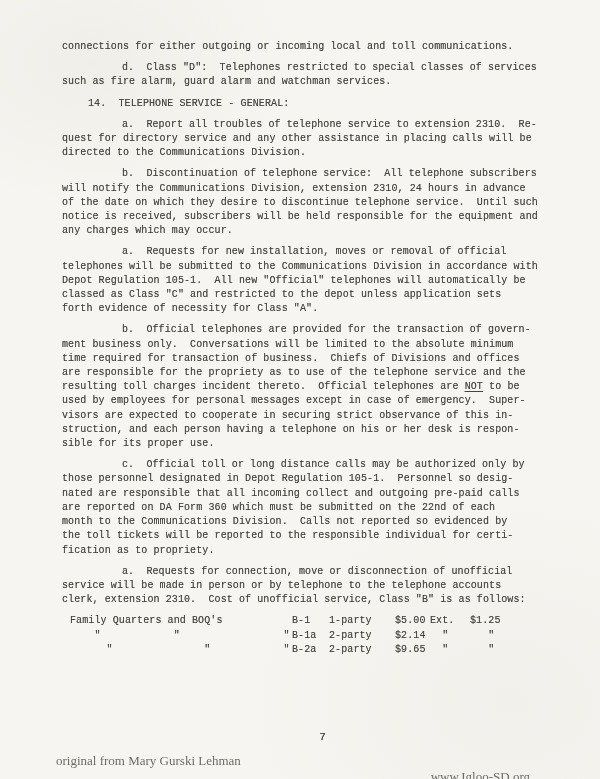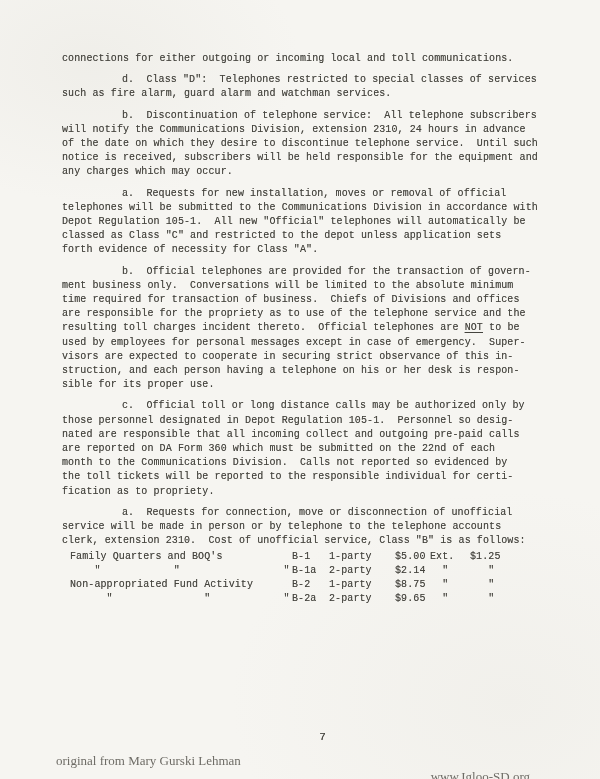--- a/index.html
+++ b/index.html
@@ -12,36 +12,36 @@
       radial-gradient(ellipse 300px 200px at 15% 8%, rgba(220,218,210,0.25), transparent 70%),
       radial-gradient(ellipse 400px 300px at 85% 90%, rgba(222,220,212,0.2), transparent 70%),
       #f6f5f1;
     overflow: hidden;
     font-family: "Liberation Mono", "DejaVu Sans Mono", monospace;
     color: #45443e;
   }
   .content {
     position: absolute;
     left: 62px;
-    top: 52px;
+    top: 40px;
     width: 484px;
     font-size: 10px;
     line-height: 14.2px;
     letter-spacing: 0.1px;
     text-shadow: 0 0 0.5px rgba(70,68,62,0.55);
   }
   .para, .heading {
     white-space: pre-wrap;
     margin: 0;
   }
   .block { margin-top: 7px; }
   .indent { text-indent: 60px; }
   .heading { text-indent: 26px; }
   .u { text-decoration: underline; text-underline-offset: 2px; }
-  .rate-table { margin-top: 1px; margin-left: 8px; }
+  .rate-table { margin-top: 7px; margin-left: 8px; }
   .rate-row { white-space: pre; }
   .rate-cell { display: inline-block; white-space: pre; vertical-align: top; }
   .rate-cell:nth-child(1) { width: 222px; }
   .rate-cell:nth-child(2) { width: 37px; }
   .rate-cell:nth-child(3) { width: 66px; }
   .rate-cell:nth-child(4) { width: 35px; }
   .rate-cell:nth-child(5) { width: 40px; }
   .page-number {
     position: absolute;
     left: 0;
@@ -64,20 +64,24 @@
   .footer-right { position: absolute; right: 70px; top: 16px; }
 </style>
 </head>
 <body>
 
 <div class="page">
   <div class="content">
     <div class="para">connections for either outgoing or incoming local and toll communications.</div>
     <div class="para indent block">d.  Class "D":  Telephones restricted to special classes of services
 such as fire alarm, guard alarm and watchman services.</div>
+    <div class="heading block">14.  TELEPHONE SERVICE - GENERAL:</div>
+    <div class="para indent block">a.  Report all troubles of telephone service to extension 2310.  Re-
+quest for directory service and any other assistance in placing calls will be
+directed to the Communications Division.</div>
     <div class="para indent block">b.  Discontinuation of telephone service:  All telephone subscribers
 will notify the Communications Division, extension 2310, 24 hours in advance
 of the date on which they desire to discontinue telephone service.  Until such
 notice is received, subscribers will be held responsible for the equipment and
 any charges which may occur.</div>
     <div class="para indent block">a.  Requests for new installation, moves or removal of official
 telephones will be submitted to the Communications Division in accordance with
 Depot Regulation 105-1.  All new "Official" telephones will automatically be
 classed as Class "C" and restricted to the depot unless application sets
 forth evidence of necessity for Class "A".</div>
@@ -96,21 +100,20 @@
 are reported on DA Form 360 which must be submitted on the 22nd of each
 month to the Communications Division.  Calls not reported so evidenced by
 the toll tickets will be reported to the responsible individual for certi-
 fication as to propriety.</div>
     <div class="para indent block">a.  Requests for connection, move or disconnection of unofficial
 service will be made in person or by telephone to the telephone accounts
 clerk, extension 2310.  Cost of unofficial service, Class "B" is as follows:</div>
     <div class="rate-table">
         <div class="rate-row"><span class="rate-cell">Family Quarters and BOQ's</span><span class="rate-cell">B-1</span><span class="rate-cell">1-party</span><span class="rate-cell">$5.00</span><span class="rate-cell">Ext.</span><span class="rate-cell">$1.25</span></div>
         <div class="rate-row"><span class="rate-cell">    "            "                 "</span><span class="rate-cell">B-1a</span><span class="rate-cell">2-party</span><span class="rate-cell">$2.14</span><span class="rate-cell">  "</span><span class="rate-cell">   "</span></div>
-        <div class="rate-row"><span class="rate-cell">Non-appropriated Fund Activity</span><span class="rate-cell">B-2</span><span class="rate-cell">1-party</span><span class="rate-cell">$8.75</span><span class="rate-cell">  "</span><span class="rate-cell">   "</span></div>
         <div class="rate-row"><span class="rate-cell">      "               "            "</span><span class="rate-cell">B-2a</span><span class="rate-cell">2-party</span><span class="rate-cell">$9.65</span><span class="rate-cell">  "</span><span class="rate-cell">   "</span></div>
       </div>
   </div>
   <div class="page-number">7</div>
   <div class="footer">
     <span class="footer-left">original from Mary Gurski Lehman</span>
     <span class="footer-right">www.Igloo-SD.org</span>
   </div>
 </div>
 

